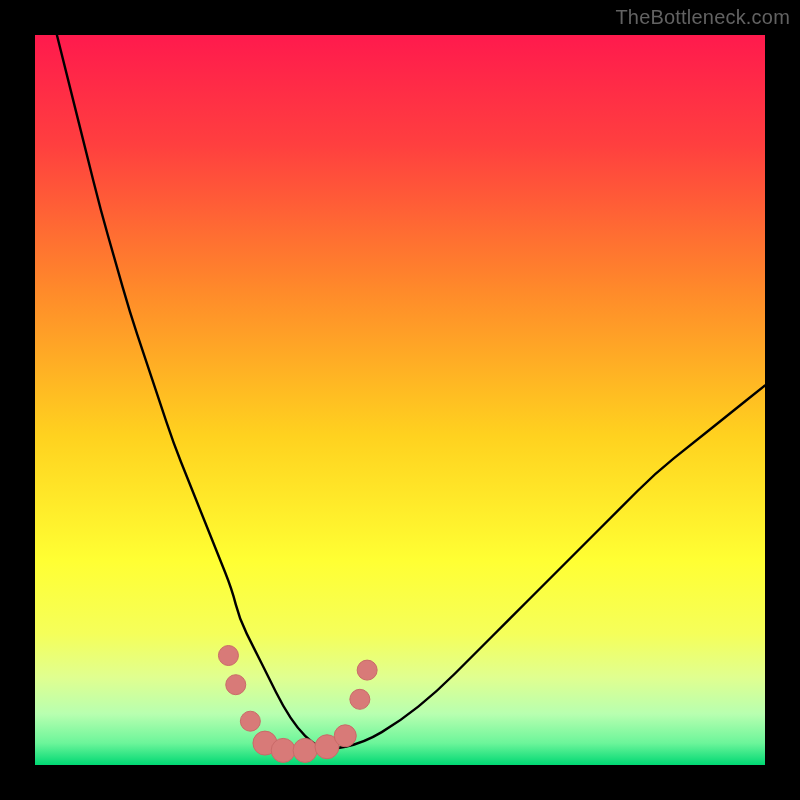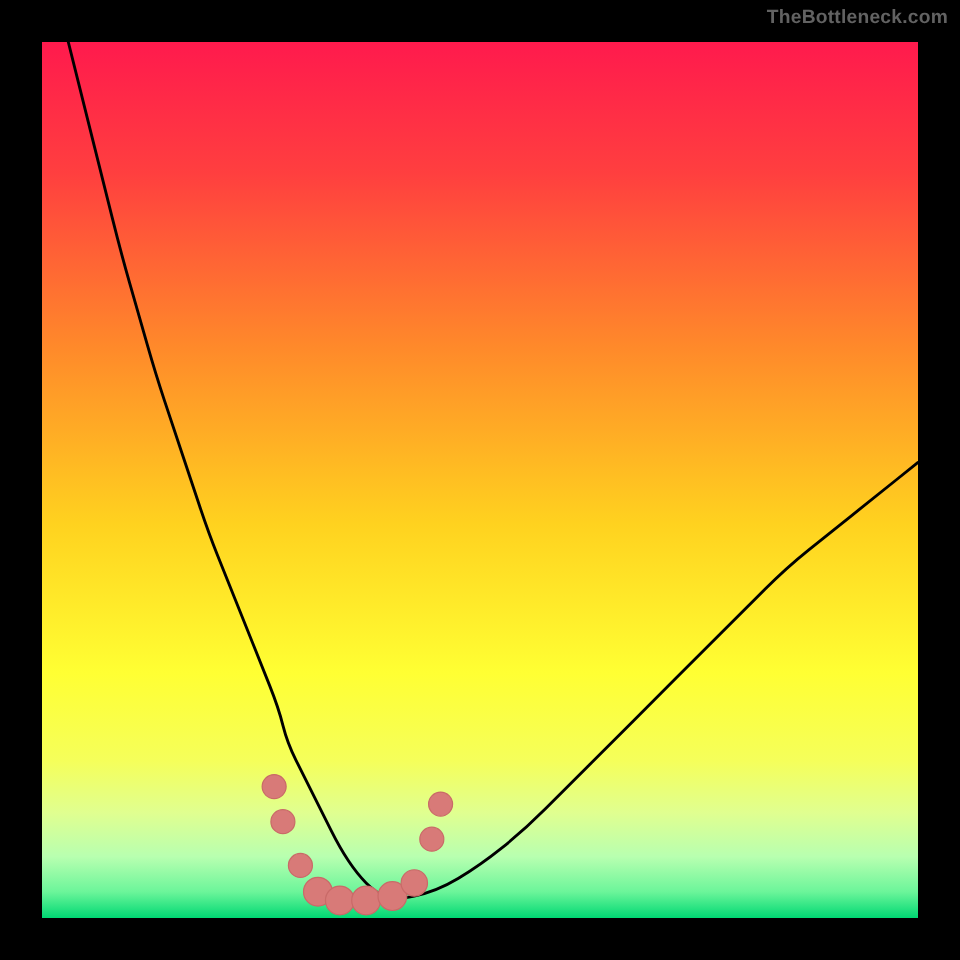--- a/index.html
+++ b/index.html
@@ -22,22 +22,22 @@
     left: 35px;
     top: 35px;
     width: 730px;
     height: 730px;
     overflow: hidden;
   }
   .watermark {
     position: absolute;
     top: 6px;
     right: 10px;
-    font-size: 16px;
-    font-weight: 700;
+    font-size: 20px;
+    font-weight: 400;
     color: #626262;
     letter-spacing: 0.2px;
     font-family: Arial, sans-serif;
   }
   svg { display: block; }
 </style>
 </head>
 <body>
 
 <div class="frame">

